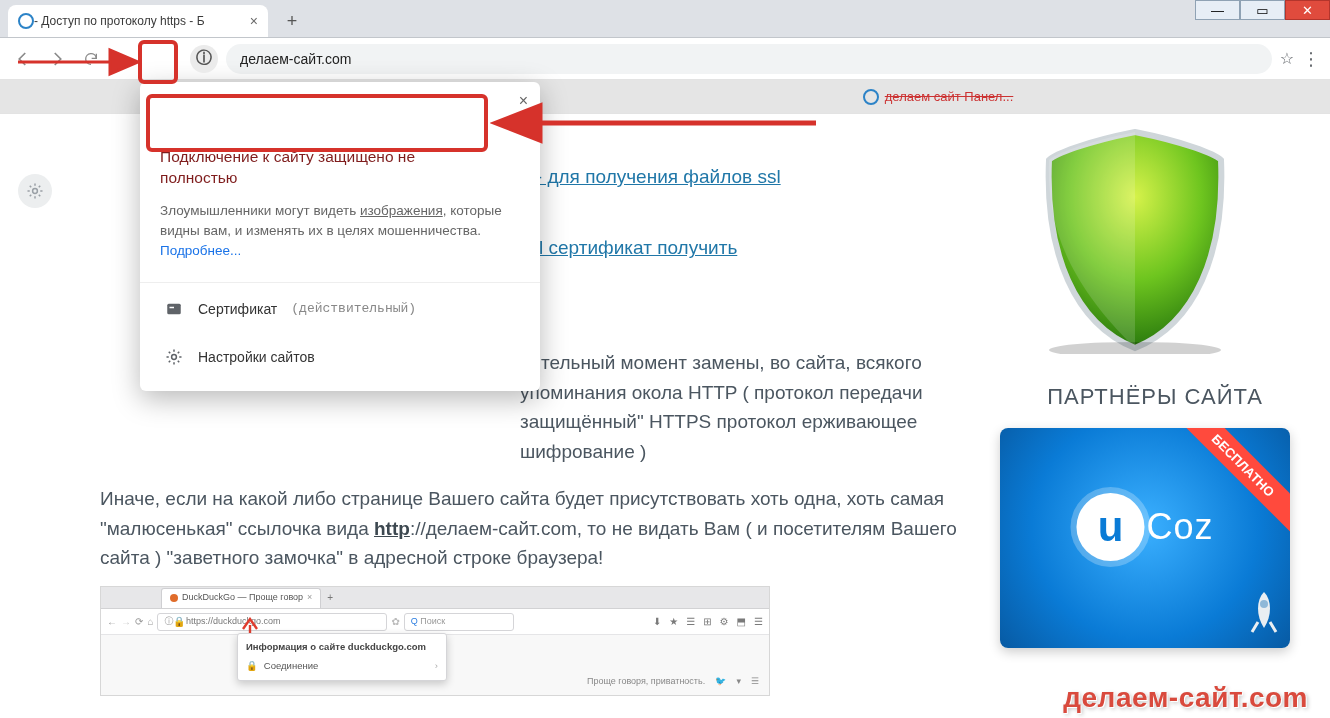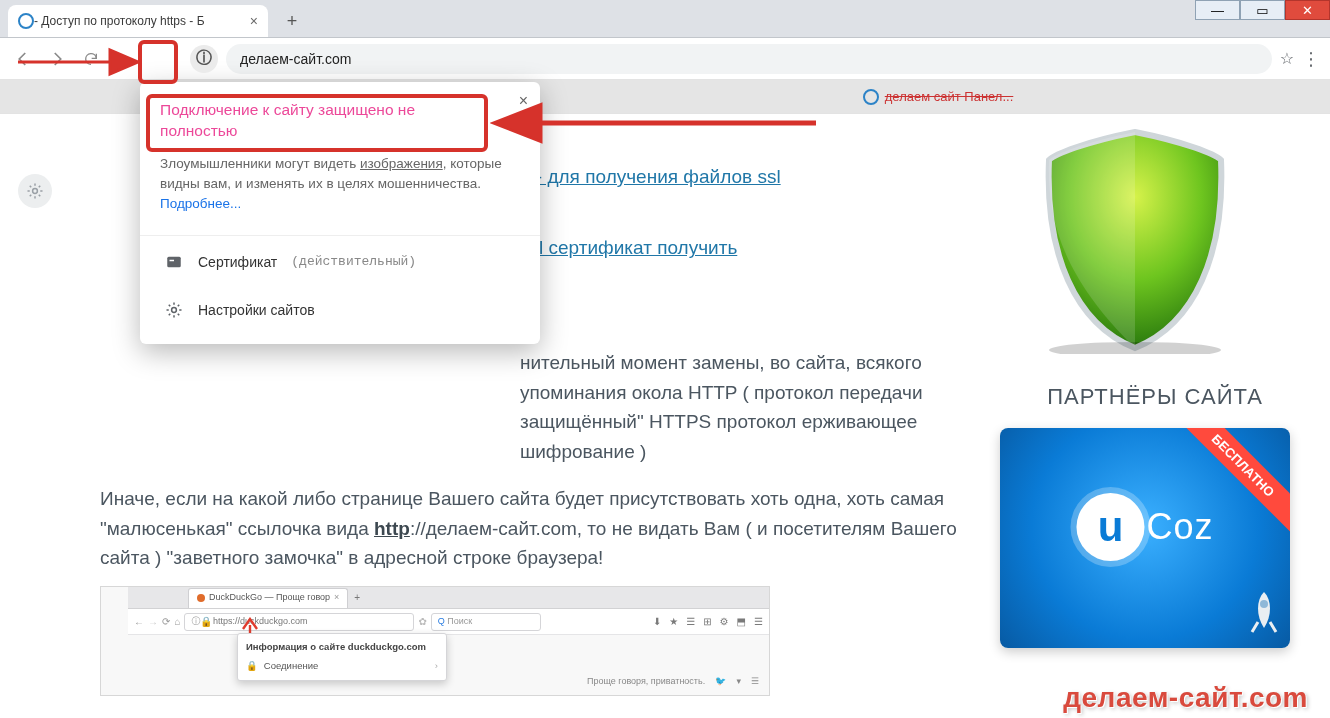--- a/index.html
+++ b/index.html
@@ -122,41 +122,41 @@
     letter-spacing:.5px;
   }
   
   .sec-popup {
     position:absolute; left:140px; top:82px; width:400px;
     background:#fff; border-radius:6px; box-shadow:0 8px 28px rgba(0,0,0,.28);
     z-index:50; padding:18px 20px 10px;
     font-size:14px; color:#555;
   }
   .sec-popup .close-x { position:absolute; right:12px; top:10px; color:#666; font-size:16px;}
-  .sec-title { color:#ec4899; font-size:15.5px; line-height:1.35; margin-bottom:12px; max-width:320px;}
+  .sec-title { color:#7f1d1d; font-size:15.5px; line-height:1.35; margin-bottom:12px; max-width:320px;margin-top:47px;}
   .sec-body { font-size:13.5px; color:#666; line-height:1.5; margin-bottom:20px;}
   .sec-body .uline { text-decoration:underline;}
   .sec-body .more { color:#1a73e8;}
   .sec-row {
     display:flex; align-items:center; gap:14px; padding:14px 4px; font-size:14px; color:#333;
   }
   .sec-row + .sec-row { border-top:0; }
   .sec-row .ric { width:20px;height:20px;display:flex;align-items:center;justify-content:center;color:#5f6368;}
   .sec-row .sub { color:#888; font-size:13px;font-family:Liberation Mono, monospace;}
   .sec-sep { border-top:1px solid #eee; margin:6px -20px 2px; }
   
   .anno { position:absolute; z-index:70; }
   .anno svg { display:block; }
   .red-box {
     position:absolute; border:4px solid #d6322b; border-radius:6px; z-index:55;
   }
   
   .inner-shot {
     width:670px; height:110px; border:1px solid #d7d7d7; background:#f8f8f8;
-    position:relative; font-size:10px; color:#555;padding-left:27px;
+    position:relative; font-size:10px; color:#555;
   }
   .inner-tabbar{height:22px;background:#e7e7e9;border-bottom:1px solid #d2d2d4;display:flex;align-items:center;padding-left:60px;}
   .inner-tab{height:20px;background:#fff;border:1px solid #cfcfd2;border-bottom:none;border-radius:3px 3px 0 0;padding:0 8px;display:flex;align-items:center;gap:4px;font-size:9px;}
   .inner-url{height:26px;background:#fff;border-bottom:1px solid #e5e5e7;display:flex;align-items:center;padding:0 6px;gap:4px;}
   .inner-url .field{flex:0 0 230px;height:18px;border:1px solid #d5d5d8;border-radius:3px;display:flex;align-items:center;padding:0 6px;font-size:9px;color:#777;}
   .inner-url .lock{color:#28933d;font-size:10px;}
   .inner-url .search{flex:0 0 110px;height:18px;border:1px solid #d5d5d8;border-radius:3px;display:flex;align-items:center;padding:0 6px;font-size:9px;color:#999;}
   .inner-url .icons{margin-left:auto;display:flex;gap:8px;color:#7a7a7a;font-size:10px;}
   .inner-popup{
     position:absolute; left:136px; top:46px; width:210px; background:#fff;

